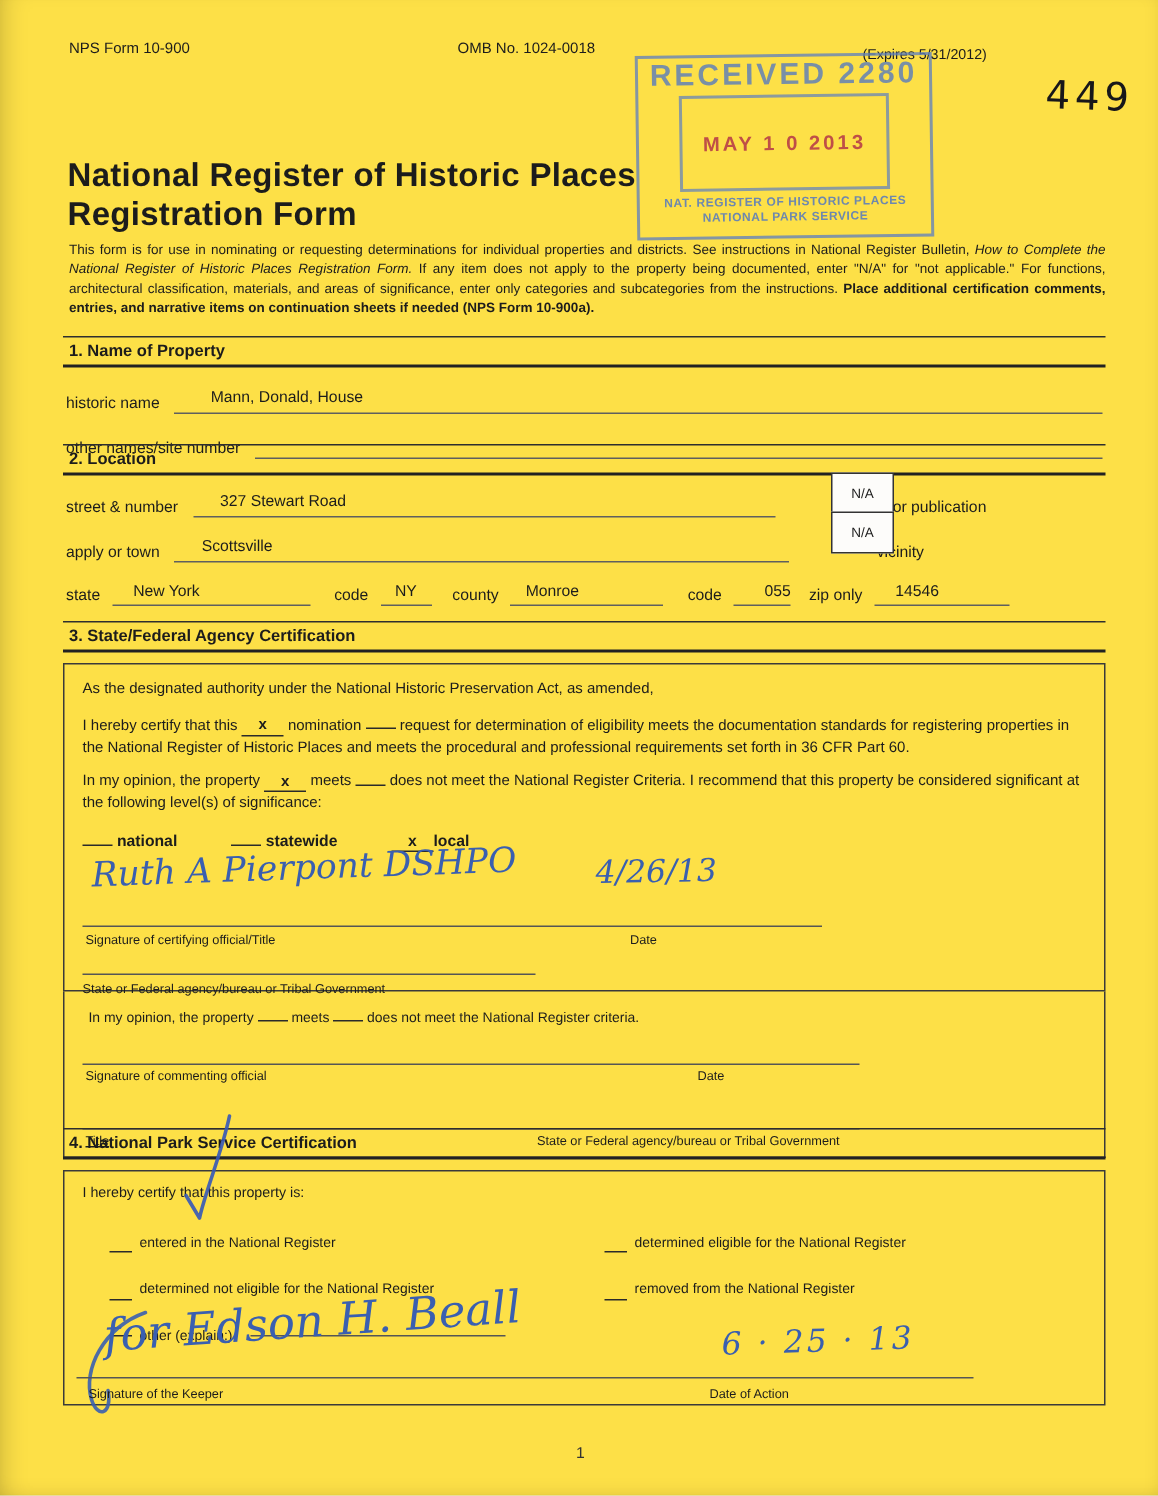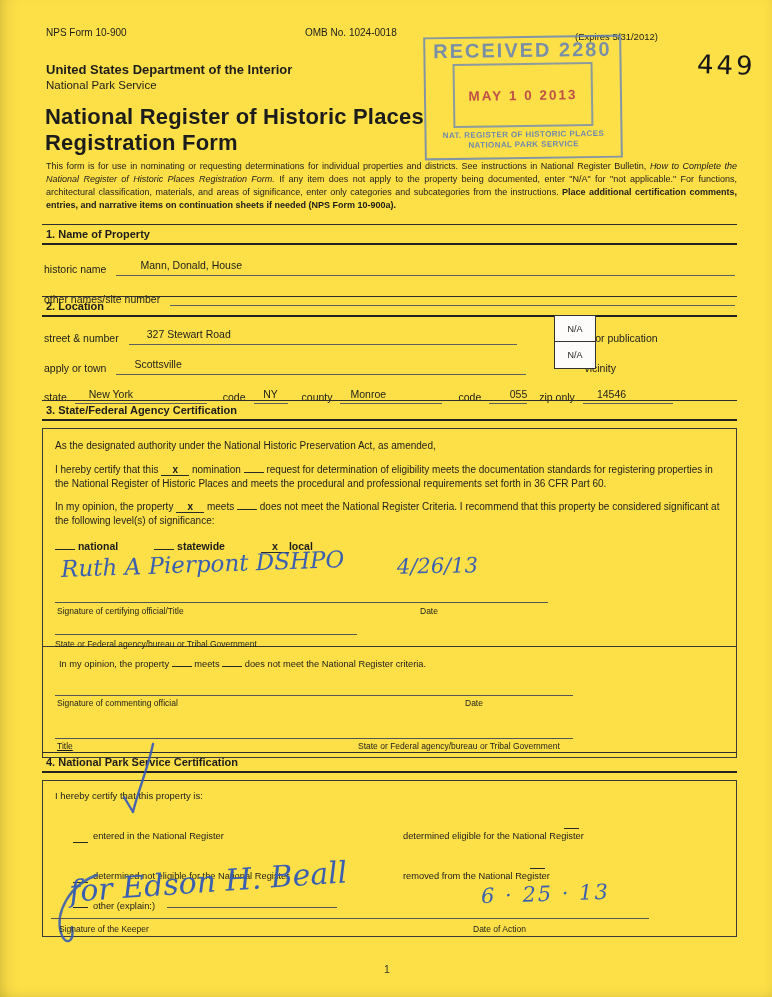--- a/index.html
+++ b/index.html
@@ -47,21 +47,21 @@
   .cert-box2{border:1.2px solid #3a3a3a;border-top:none;padding:9px 12px 0;font-size:9.3px;position:relative;line-height:13px;}
   .sig-area{position:relative;height:44px;margin-top:4px;}
   .handwriting{font-family:"DejaVu Serif",serif;font-style:italic;color:#3a5fb0;white-space:nowrap;}
   .sig-line{width:493px;border-bottom:1.1px solid #555;height:1px;margin-left:0;}
   .label-row{position:relative;height:13px;font-size:8.5px;}
   .smalllab{font-size:8.5px;}
   .sig4-line{position:absolute;left:8px;top:137px;width:598px;border-top:1.1px solid #555;}
   
   .itemrow{display:flex;margin-top:17px;margin-left:18px;font-size:9.3px;}
   .item-left{flex:0 0 330px;display:flex;align-items:flex-end;}
-  .item-right{display:flex;align-items:flex-end;flex-direction:column;}
+  .item-right{display:flex;align-items:flex-end;}
   .iblank{display:inline-block;width:15px;border-bottom:1.2px solid #2a2a2a;height:.8em;margin-right:5px;}
   .oline{display:inline-block;width:170px;border-bottom:1.1px solid #555;height:.8em;margin-left:12px;}
   .pagenum{font-size:10.5px;color:#333;}
   svg.ink{position:absolute;overflow:visible;pointer-events:none;}
 </style>
 </head>
 <body>
 
 <div class="page">
 
@@ -74,24 +74,20 @@
     <div class="stamp-received">RECEIVED 2280</div>
     <div class="stamp-datebox">
       <span class="stamp-date">MAY 1 0 2013</span>
     </div>
     <div class="stamp-org">
       <div>NAT. REGISTER OF HISTORIC PLACES</div>
       <div>NATIONAL PARK SERVICE</div>
     </div>
   </div>
 
-  <div class="abs" style="left:46px;top:62px;">
-    <div class="dept">United States Department of the Interior</div>
-    <div class="agency">National Park Service</div>
-  </div>
   <div class="abs big-title" style="left:45px;top:104px;">
     <div>National Register of Historic Places</div>
     <div>Registration Form</div>
   </div>
 
   <p class="abs instructions" style="left:46px;top:160px;width:691px;margin:0;"><span class="seg-normal">This form is for use in nominating or requesting determinations for individual properties and districts.  See instructions in National Register Bulletin, </span><span class="seg-italic">How to Complete the National Register of Historic Places Registration Form.</span><span class="seg-normal">  If any item does not apply to the property being documented, enter "N/A" for "not applicable."  For functions, architectural classification, materials, and areas of significance, enter only categories and subcategories from the instructions.  </span><span class="seg-bold">Place additional certification comments, entries, and narrative items on continuation sheets if needed (NPS Form 10-900a).</span></p>
 
   <div class="abs section" style="top:224px;">
     <div class="sec-header">1.  Name of Property</div>
     <div class="frow" style="margin-top:14px;">
@@ -135,21 +131,21 @@
           <span class="flabel">code</span>
           <span class="pline" style="width:38px;text-align:right;padding-left:0;">055</span>
         </span>
       <span class="pair" style="margin-left:12px;">
           <span class="flabel">zip only</span>
           <span class="pline" style="width:76px;">14546</span>
         </span>
     </div>
   </div>
 
-  <div class="abs section" style="top:400px;border-radius:19px;">
+  <div class="abs section" style="top:414px;border-radius:19px;">
     <div class="sec-header">3. State/Federal Agency Certification</div>
 
     <div class="cert-box" style="height:207px;">
       <div>As the designated authority under the National Historic Preservation Act, as amended,</div>
       <p style="margin:9px 0 0;"><span class="seg-normal">I hereby certify that this </span><span class="seg-mark">x</span><span class="seg-normal"> nomination </span><span class="seg-blank"></span><span class="seg-normal"> request for determination of eligibility meets the documentation standards for registering properties in the National Register of Historic Places and meets the procedural and professional requirements set forth in 36 CFR Part 60.</span></p>
       <p style="margin:8px 0 0;"><span class="seg-normal">In my opinion, the property </span><span class="seg-mark">x</span><span class="seg-normal"> meets </span><span class="seg-blank"></span><span class="seg-normal"> does not meet the National Register Criteria.  I recommend that this property be considered significant at the following level(s) of significance:</span></p>
       <p style="margin:10px 0 0;font-size:10.5px;"><span class="seg-blank"></span><span class="seg-bold"> national</span><span class="seg-space"></span><span class="seg-blank"></span><span class="seg-bold"> statewide</span><span class="seg-space"></span><span class="seg-mark">x</span><span class="seg-bold">local</span></p>
 
       <div class="sig-area">
         <span class="handwriting abs" style="left:6px;top:0px;font-size:23px;transform:rotate(-2deg);">Ruth A Pierpont  DSHPO</span>

